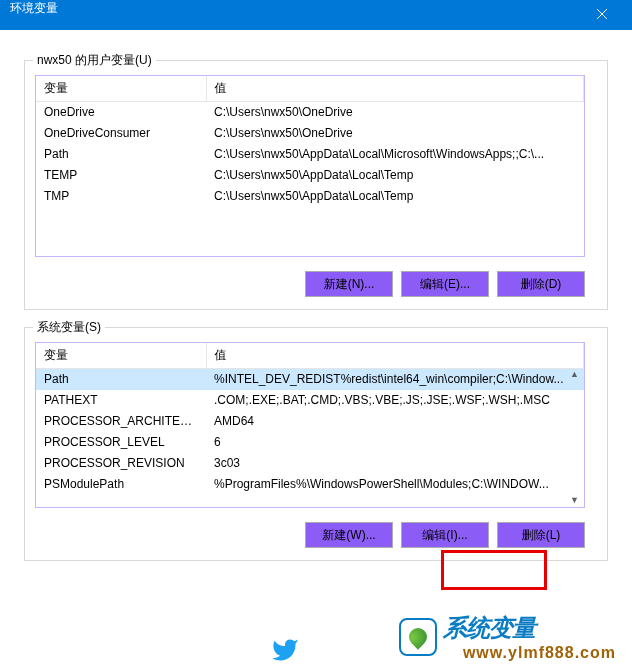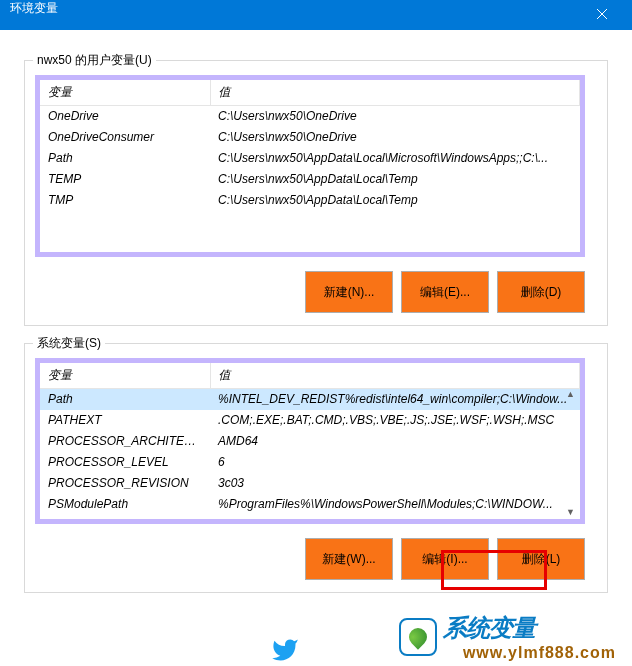--- a/index.html
+++ b/index.html
@@ -4,31 +4,31 @@
 <style>
 * { box-sizing: border-box; font-family: "Microsoft YaHei", "Segoe UI", Tahoma, sans-serif; }
 body { margin: 0; width: 632px; height: 666px; background: #fff; position: relative; overflow: hidden; }
 .titlebar { height: 30px; background: #0078d7; color: #fff; display: flex; align-items: flex-start; padding: 0 10px; font-size: 12px; }
 .titlebar-title { flex: 1; }
 .close-btn { width: 40px; height: 28px; display: flex; align-items: center; justify-content: center; font-size: 14px; cursor: pointer; }
 .close-btn svg { stroke: #fff; stroke-width: 1; }
 .content { padding: 18px 24px 10px 24px; }
 .group { border: 1px solid #d9d9d9; position: relative; padding: 14px 22px 12px 10px; margin-top: 12px; }
 .group-label { position: absolute; top: -9px; left: 8px; background: #fff; padding: 0 4px; font-size: 12px; color: #000; }
-.table-wrap { border: 5px solid #c4b5fd; height: 182px; overflow: hidden; position: relative; font-style: italic; }
+.table-wrap { border: 1px solid #c4b5fd; height: 182px; overflow: hidden; position: relative; }
 .table-wrap.sys { height: 166px; }
 .tbl { width: 100%; border-collapse: collapse; table-layout: fixed; }
 .tbl th { text-align: left; font-weight: 400; font-size: 12px; padding: 4px 8px; border-right: 1px solid #e5e5e5; border-bottom: 1px solid #e5e5e5; background: #fff; height: 24px; }
 .tbl td { font-size: 12px; padding: 3px 8px; white-space: nowrap; overflow: hidden; text-overflow: ellipsis; height: 21px; }
 .tbl tr.selected td { background: #cce8ff; }
 .col-var { width: 170px; }
 .scroll-ind { position: absolute; right: 2px; top: 26px; bottom: 2px; width: 15px; display: flex; flex-direction: column; align-items: center; pointer-events: none; }
 .scroll-ind .arrow { font-size: 9px; color: #606060; }
 .btn-row { display: flex; justify-content: flex-end; gap: 8px; margin-top: 14px; }
-.btn { min-width: 88px; height: 42px; font-size: 12px; background: #f97316; border: 1px solid #adadad; cursor: pointer; padding: 0 12px; }
+.btn { min-width: 88px; height: 26px; font-size: 12px; background: #8b5cf6; border: 1px solid #adadad; cursor: pointer; padding: 0 12px; }
 .highlight-box { position: absolute; border: 3px solid #e60000; pointer-events: none; }
 .watermark { position: absolute; bottom: 4px; right: 16px; display: flex; align-items: center; gap: 6px; }
 .wm-icon { width: 38px; height: 38px; border: 2px solid #0a7cc4; border-radius: 8px; display: flex; align-items: center; justify-content: center; background: #fff; }
 .wm-text1 { font-size: 24px; font-weight: 800; font-style: italic; color: #0a7cc4; letter-spacing: -1px; }
 .wm-text2 { font-size: 16px; font-weight: 700; color: #a16207; margin-left: 20px; letter-spacing: 1px; }
 .wm-leaf { width: 18px; height: 18px; background: radial-gradient(circle at 30% 30%, #7ac943, #2e8b2e); border-radius: 50% 50% 50% 0; transform: rotate(-45deg); }
 .bird { position: absolute; bottom: 2px; left: 268px; width: 34px; height: 28px; }
 .bird svg { width: 100%; height: 100%; }
 </style>
 </head>

